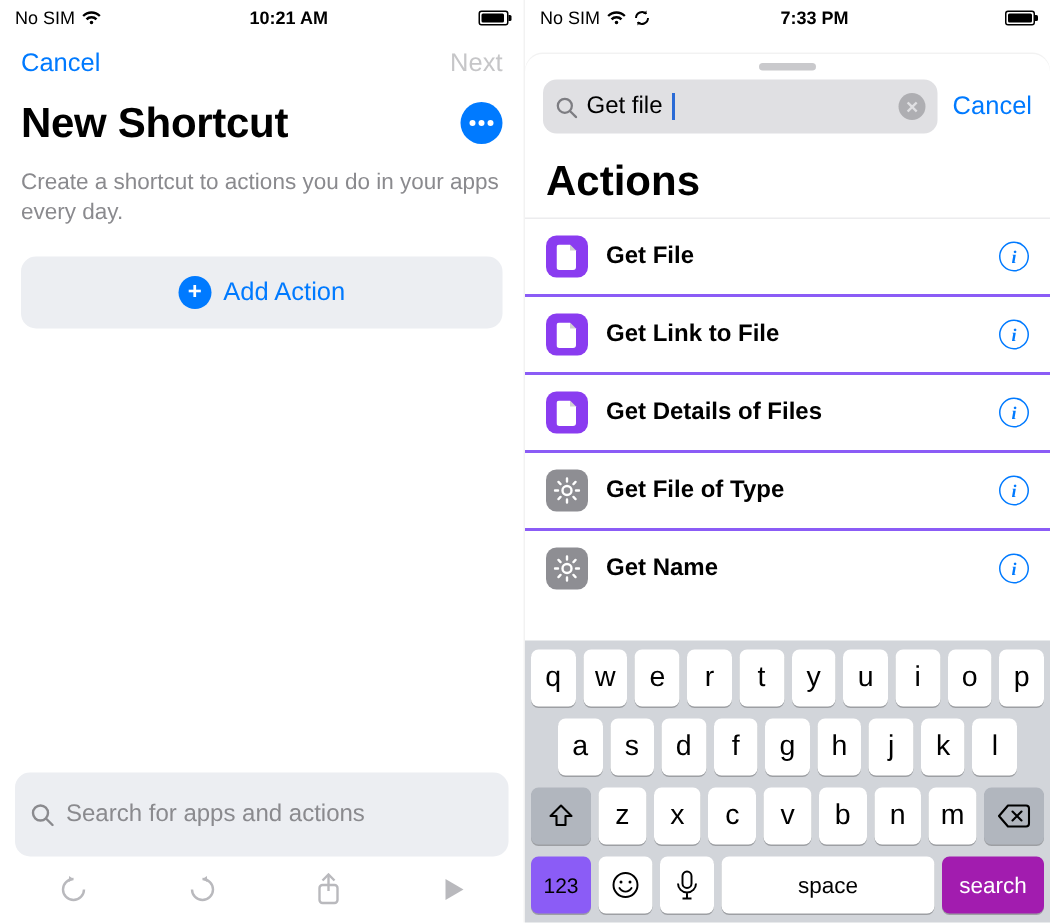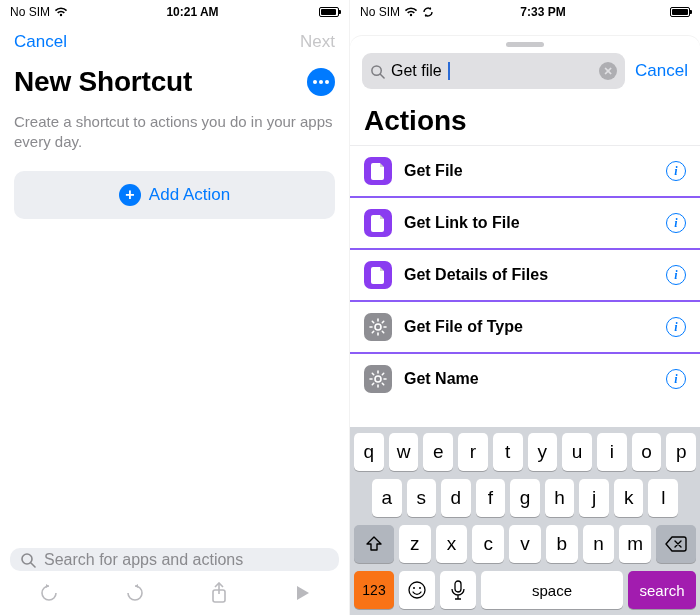--- a/index.html
+++ b/index.html
@@ -28,21 +28,21 @@
   .more-dots { display: flex; gap: 2px; }
   .more-dots span { width: 4px; height: 4px; border-radius: 50%; background: #fff; }
 
   .subtitle { color: #8a8a8e; font-size: 15px; line-height: 1.35; padding: 6px 14px 18px; }
 
   .add-action { margin: 0 14px; height: 48px; background: #eceef2; border-radius: 10px; display: flex; align-items: center; justify-content: center; gap: 8px; color: #007aff; font-size: 17px; font-weight: 500; }
   .plus-circle { width: 22px; height: 22px; border-radius: 50%; background: #007aff; display: flex; align-items: center; justify-content: center; color: #fff; font-size: 16px; font-weight: 700; line-height: 1; }
 
   .left-spacer { flex: 1; }
 
-  .search-bottom { margin: 0 10px 4px; height: 23px; background: #eceef2; border-radius: 10px; display: flex; align-items: center; gap: 8px; padding: 0 10px; color: #8a8a8e; font-size: 16px; }
+  .search-bottom { margin: 0 10px 4px; height: 56px; background: #eceef2; border-radius: 10px; display: flex; align-items: center; gap: 8px; padding: 0 10px; color: #8a8a8e; font-size: 16px; }
   .toolbar { height: 40px; display: flex; align-items: center; justify-content: space-around; color: #b9b9bd; padding: 0 6px 4px; }
 
   
   .right .nav2 { height: 18px; display: flex; align-items: center; justify-content: space-between; padding: 0 14px; font-size: 17px; color: #007aff; }
   .right .nav2 .dim { color: #c6c6c8; visibility: hidden; }
 
   .sheet { position: relative; margin-top: -6px; background: #fff; border-radius: 12px 12px 0 0; flex: 1; display: flex; flex-direction: column; box-shadow: 0 -1px 0 rgba(0,0,0,0.05); }
   .grabber { width: 38px; height: 5px; background: #c9c9cc; border-radius: 3px; margin: 6px auto 6px; }
 
   .search-row { display: flex; align-items: center; gap: 10px; padding: 0 12px 10px; }
@@ -65,21 +65,21 @@
   
   .keyboard { margin-top: auto; background: #d2d5da; padding: 6px 4px 6px; display: flex; flex-direction: column; gap: 8px; }
   .krow { display: flex; gap: 5px; justify-content: center; }
   .key { background: #fff; border-radius: 5px; box-shadow: 0 1px 0 rgba(0,0,0,0.25); height: 38px; display: flex; align-items: center; justify-content: center; font-size: 19px; flex: 1; }
   .krow1 .key { flex: 1; }
   .krow2 { padding: 0 18px; }
   .krow3 .key { flex: 1; }
   .key.mod { background: #b1b6be; flex: 0 0 40px; }
   .key.mod.white { background: #fff; }
   .krow4 .key { flex: initial; }
-  .key.num   { flex: 0 0 40px; background:#f97316; font-size:14px; }
+  .key.num   { flex: 0 0 40px; background:#8b5cf6; font-size:14px; }
   .key.emoji { flex: 0 0 36px; }
   .key.mic   { flex: 0 0 36px; }
   .key.space { flex: 1; font-size:15px; }
   .key.search{ flex: 0 0 68px; background:#a21caf; color:#fff; font-size:15px; }
 
   svg { display: block; }
 </style>
 </head>
 <body>
 

